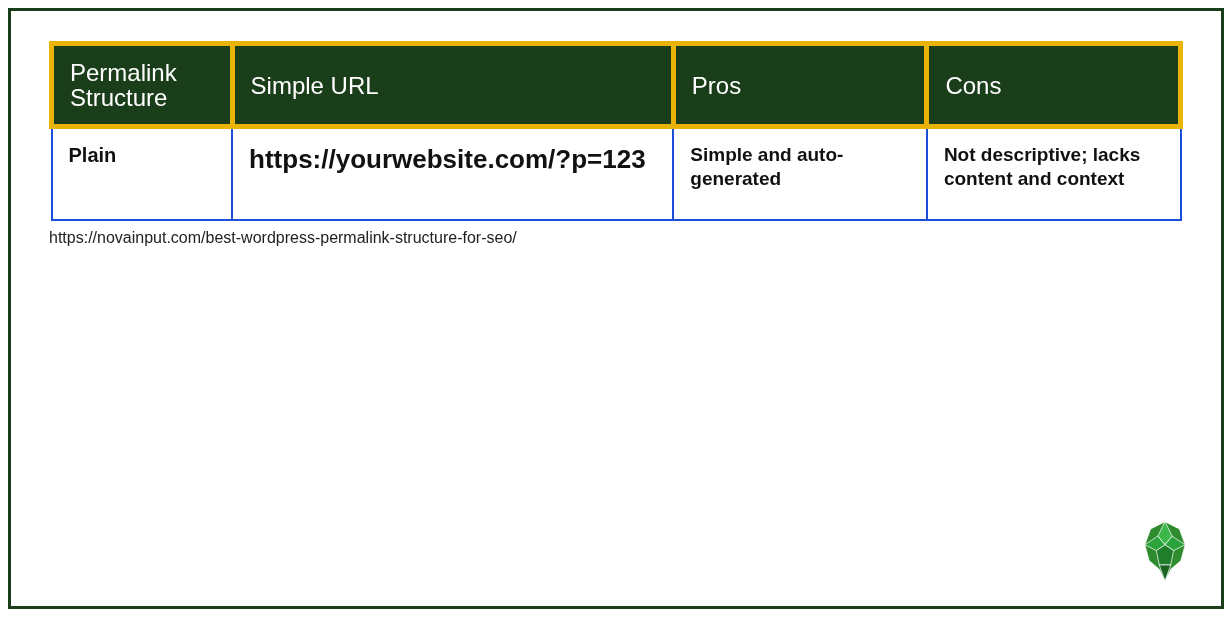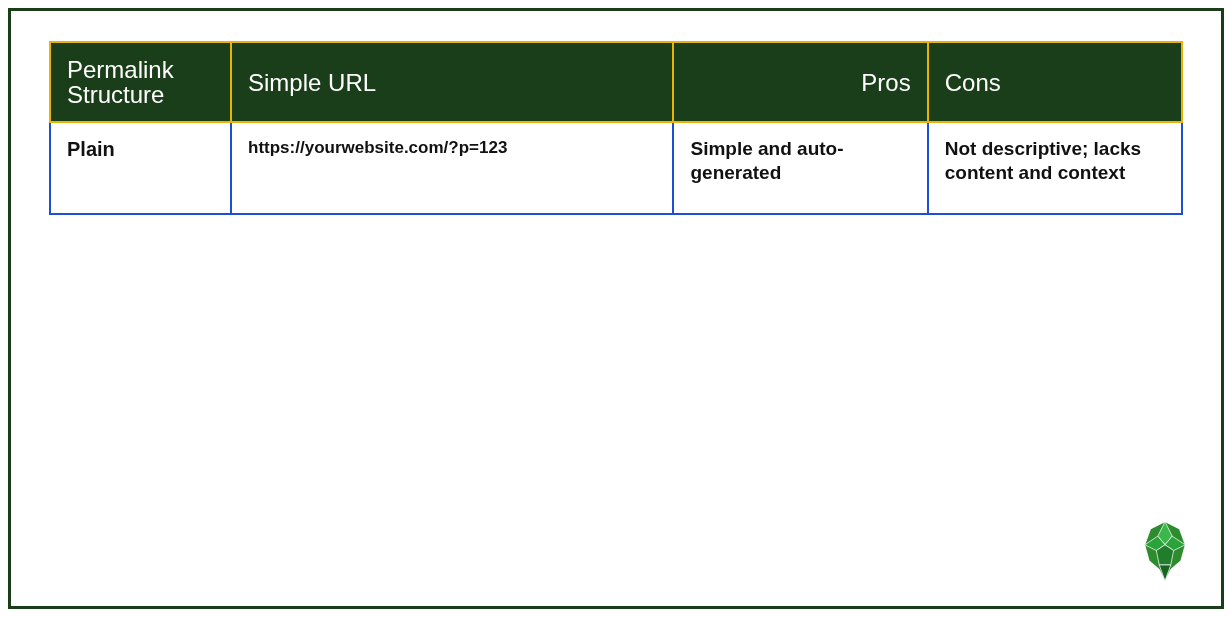--- a/index.html
+++ b/index.html
@@ -22,38 +22,38 @@
     table-layout: fixed;
   }
   table.perm th {
     background: #1a3d1a;
     color: #fff;
     text-align: left;
     padding: 14px 16px;
     font-size: 24px;
     font-weight: 400;
     font-family: "Comic Sans MS", "Chalkboard SE", cursive, sans-serif;
-    border: 2px solid #eab308;
+    border: 5px solid #eab308;
     vertical-align: middle;
     line-height: 1.05;
   }
   table.perm th.col-structure { width: 170px; }
   table.perm th.col-example   { width: 420px; }
-  table.perm th.col-pros      { width: 230px; text-align: right; }
+  table.perm th.col-pros      { width: 230px; }
   table.perm th.col-cons      { width: 230px; margin-left: 32px; }
   table.perm td {
     border: 2px solid #1d4ed8;
     padding: 14px 16px 28px 16px;
     vertical-align: top;
     font-size: 20px;
     color: #111;
     line-height: 1.25;
   }
   table.perm td.structure { font-weight: 700; }
-  table.perm td.example   { font-weight: 700; font-size: 17px; word-break: break-word; margin-top: 9px; }
+  table.perm td.example   { font-weight: 700; font-size: 26px; word-break: break-word; margin-top: 9px; }
   table.perm td.pros, table.perm td.cons { font-weight: 600; font-size: 19px; }
   .source {
     margin-top: 8px;
     font-size: 16px;
     color: #222;
   }
   .logo {
     position: absolute;
     right: 20px;
     bottom: 18px;
@@ -84,20 +84,21 @@
     <tbody>
       <tr>
         <td class="structure">Plain</td>
         <td class="example">https://yourwebsite.com/?p=123</td>
         <td class="pros">Simple and auto-generated</td>
         <td class="cons">Not descriptive; lacks content and context</td>
       </tr>
     </tbody>
   </table>
 
+  <div class="source">https://novainput.com/best-wordpress-permalink-structure-for-seo/</div>
 
   <svg class="logo" viewBox="0 0 100 100">
     <g fill="#2e8b2e" stroke="#fff" stroke-width="1">
       <polygon points="50,8 70,18 78,40 72,62 58,74 50,90 42,74 28,62 22,40 30,18"></polygon>
       <polygon points="50,8 60,28 50,40 40,28" fill="#3cb84a"></polygon>
       <polygon points="60,28 78,40 62,48 50,40" fill="#2aa33a"></polygon>
       <polygon points="40,28 22,40 38,48 50,40" fill="#2aa33a"></polygon>
       <polygon points="50,40 62,48 58,68 42,68 38,48" fill="#1f7d2c"></polygon>
       <polygon points="42,68 58,68 50,90" fill="#166322"></polygon>
     </g>

